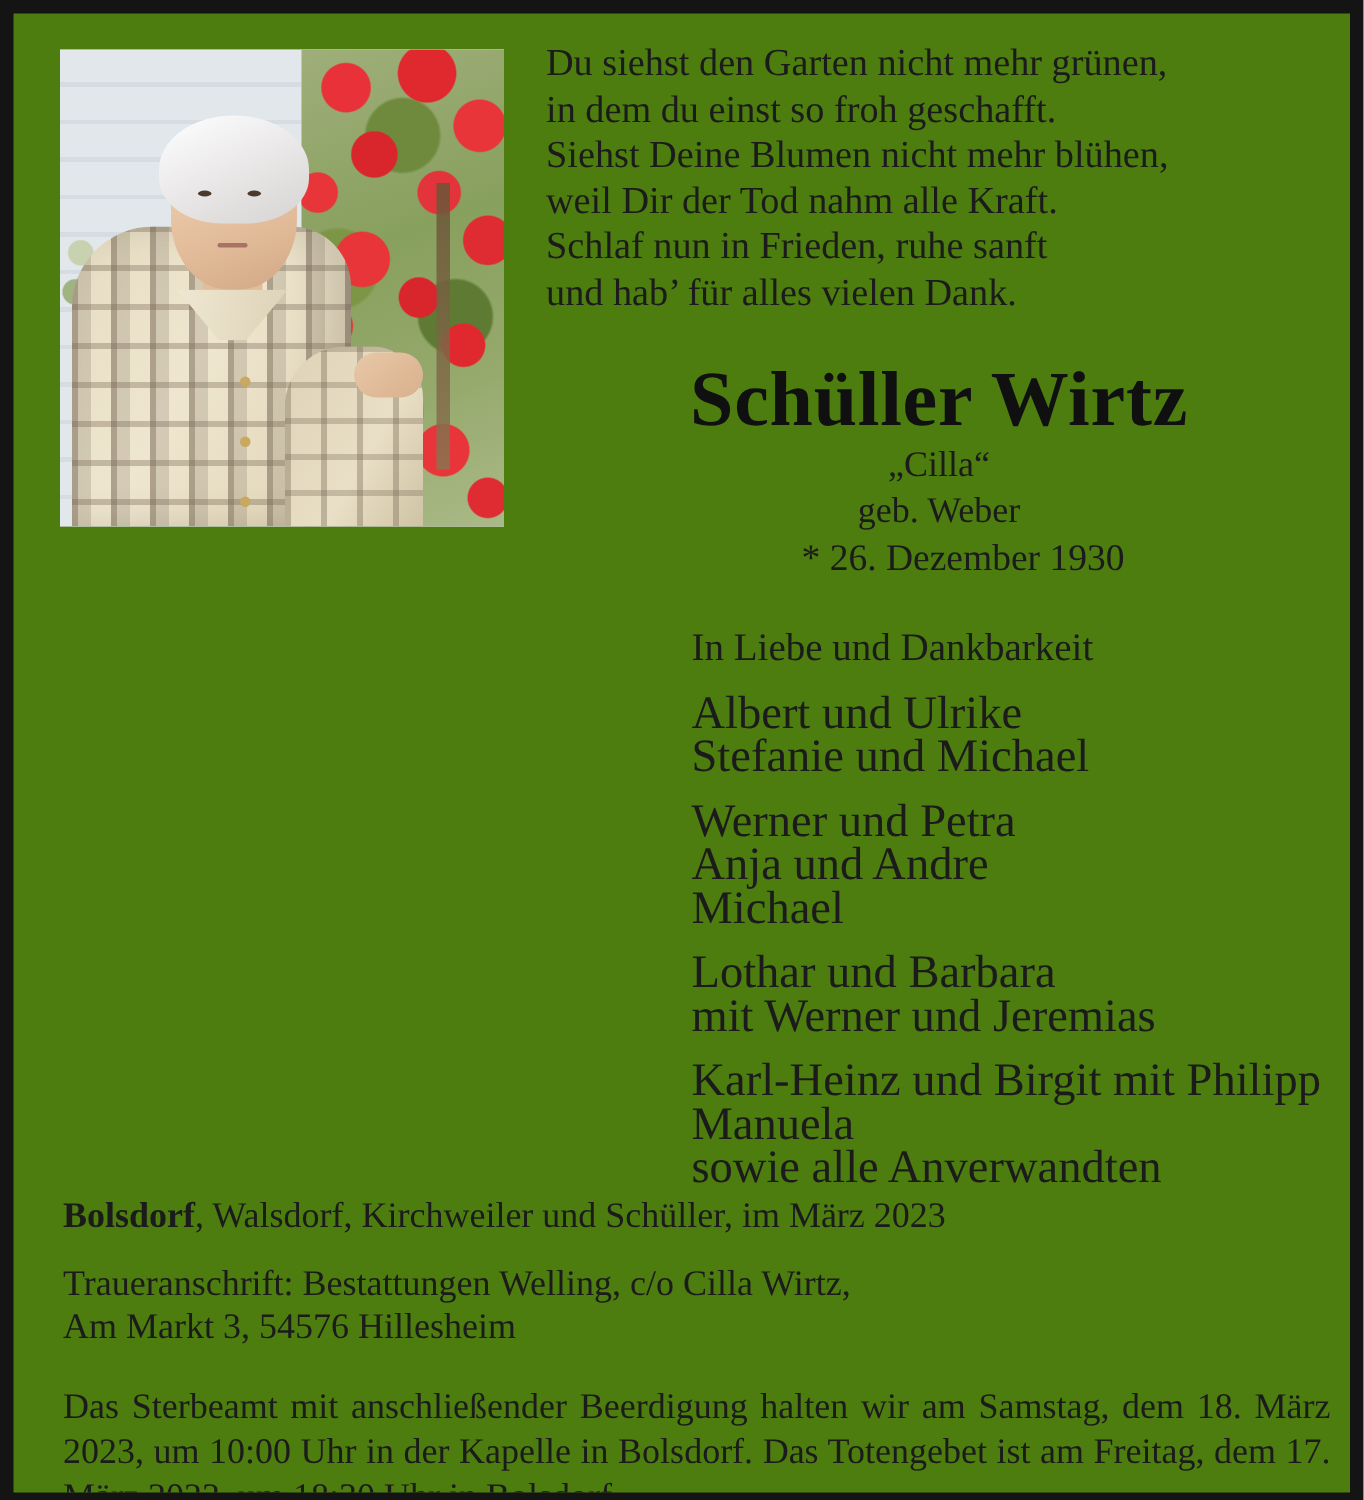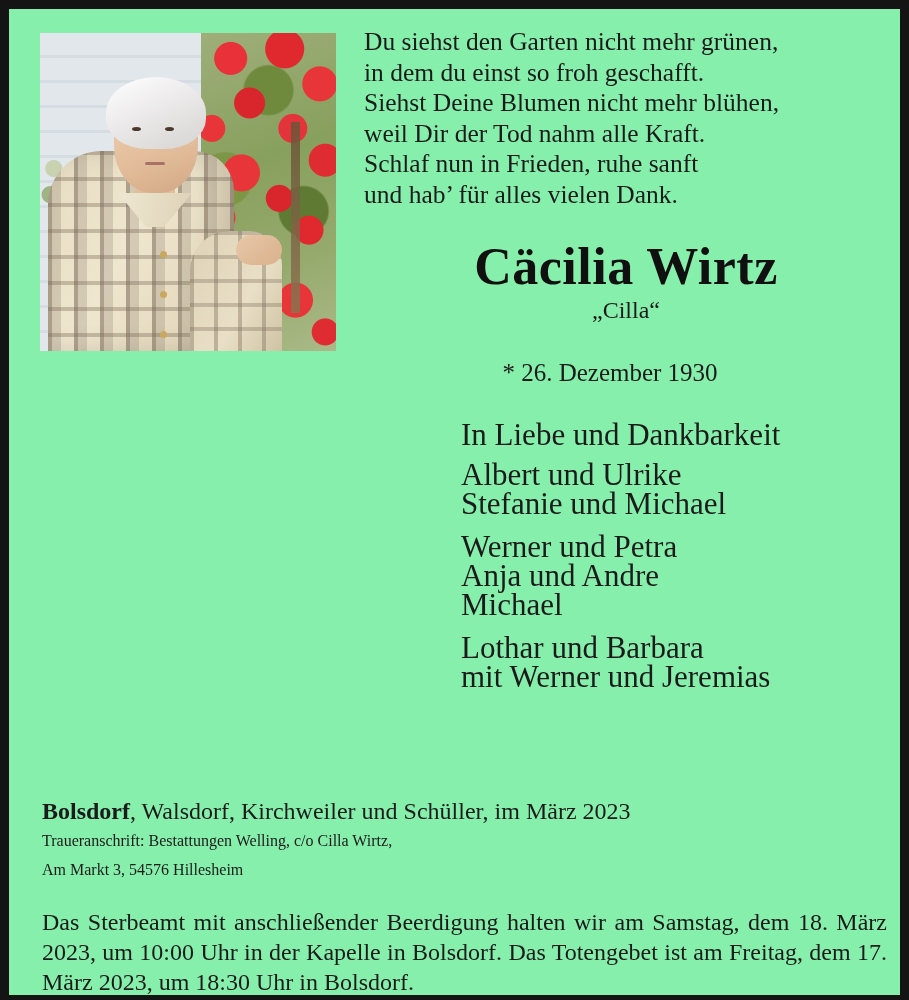--- a/index.html
+++ b/index.html
@@ -9,21 +9,21 @@
   }
   body {
     font-family: "Liberation Serif", "DejaVu Serif", serif;
   }
 
   .notice {
     position: relative;
     width: 909px;
     height: 1000px;
     box-sizing: border-box;
-    background: #86efac;
+    background: #4d7c0f;
     border-top: 9px solid #141414;
     border-left: 9px solid #141414;
     border-right: 9px solid #141414;
     border-bottom: 5px solid #141414;
     overflow: hidden;
   }
 
   
   .photo {
     position: absolute;
@@ -239,35 +239,35 @@
     position: absolute;
     left: 352px;
     top: 319px;
     width: 530px;
     text-align: center;
     font-size: 24px;
     color: #1b1b1b;
   }
   .dates {
     position: absolute;
-    left: 336px;
+    left: 368px;
     top: 350px;
     width: 530px;
     display: flex;
     justify-content: center;
     gap: 48px;
     font-size: 25px;
     color: #1b1b1b;
   }
 
   .dedication {
     position: absolute;
     left: 452px;
     top: 408px;
-    font-size: 31px;
+    font-size: 26px;
     color: #1b1b1b;
   }
   .families {
     position: absolute;
     left: 452px;
     top: 451px;
     width: 430px;
     font-size: 31px;
     line-height: 29px;
     color: #1b1b1b;
@@ -285,23 +285,24 @@
     top: 788px;
     width: 845px;
     color: #1b1b1b;
   }
   .place-line {
     font-size: 24px;
     line-height: 29px;
   }
   .place-line b { font-weight: bold; }
   .address {
-    font-size: 16px;
+    font-size: 24px;
     line-height: 29px;
     white-space: pre-line;
+    margin-top: 16px;
   }
   .service {
     margin-top: 23px;
     font-size: 24px;
     line-height: 30px;
     text-align: justify;
     white-space: pre-line;
   }
 </style>
 </head>
@@ -332,35 +333,39 @@
     </div>
   </div>
 
   <div class="poem">Du siehst den Garten nicht mehr grünen,
 in dem du einst so froh geschafft.
 Siehst Deine Blumen nicht mehr blühen,
 weil Dir der Tod nahm alle Kraft.
 Schlaf nun in Frieden, ruhe sanft
 und hab’ für alles vielen Dank.</div>
 
-  <div class="name">Cäcilia Wirtz</div>
+  <div class="name">Schüller Wirtz</div>
   <div class="nickname">„Cilla“</div>
+  <div class="maiden">geb. Weber</div>
   <div class="dates">
     <span>* 26. Dezember 1930</span>
   </div>
 
   <div class="dedication">In Liebe und Dankbarkeit</div>
   <div class="families">
     <div class="family-group">Albert und Ulrike
 Stefanie und Michael</div>
     <div class="family-group">Werner und Petra
 Anja und Andre
 Michael</div>
     <div class="family-group">Lothar und Barbara
 mit Werner und Jeremias</div>
+    <div class="family-group">Karl-Heinz und Birgit mit Philipp
+Manuela
+sowie alle Anverwandten</div>
   </div>
 
   <div class="footer">
     <div class="place-line"><b>Bolsdorf</b><span>, Walsdorf, Kirchweiler und Schüller, im März 2023</span></div>
     <div class="address">Traueranschrift: Bestattungen Welling, c/o Cilla Wirtz,
 Am Markt 3, 54576 Hillesheim</div>
     <div class="service">Das Sterbeamt mit anschließender Beerdigung halten wir am Samstag, dem 18. März 2023, um 10:00 Uhr in der Kapelle in Bolsdorf. Das Totengebet ist am Freitag, dem 17. März 2023, um 18:30 Uhr in Bolsdorf.</div>
   </div>
 
 </div>

